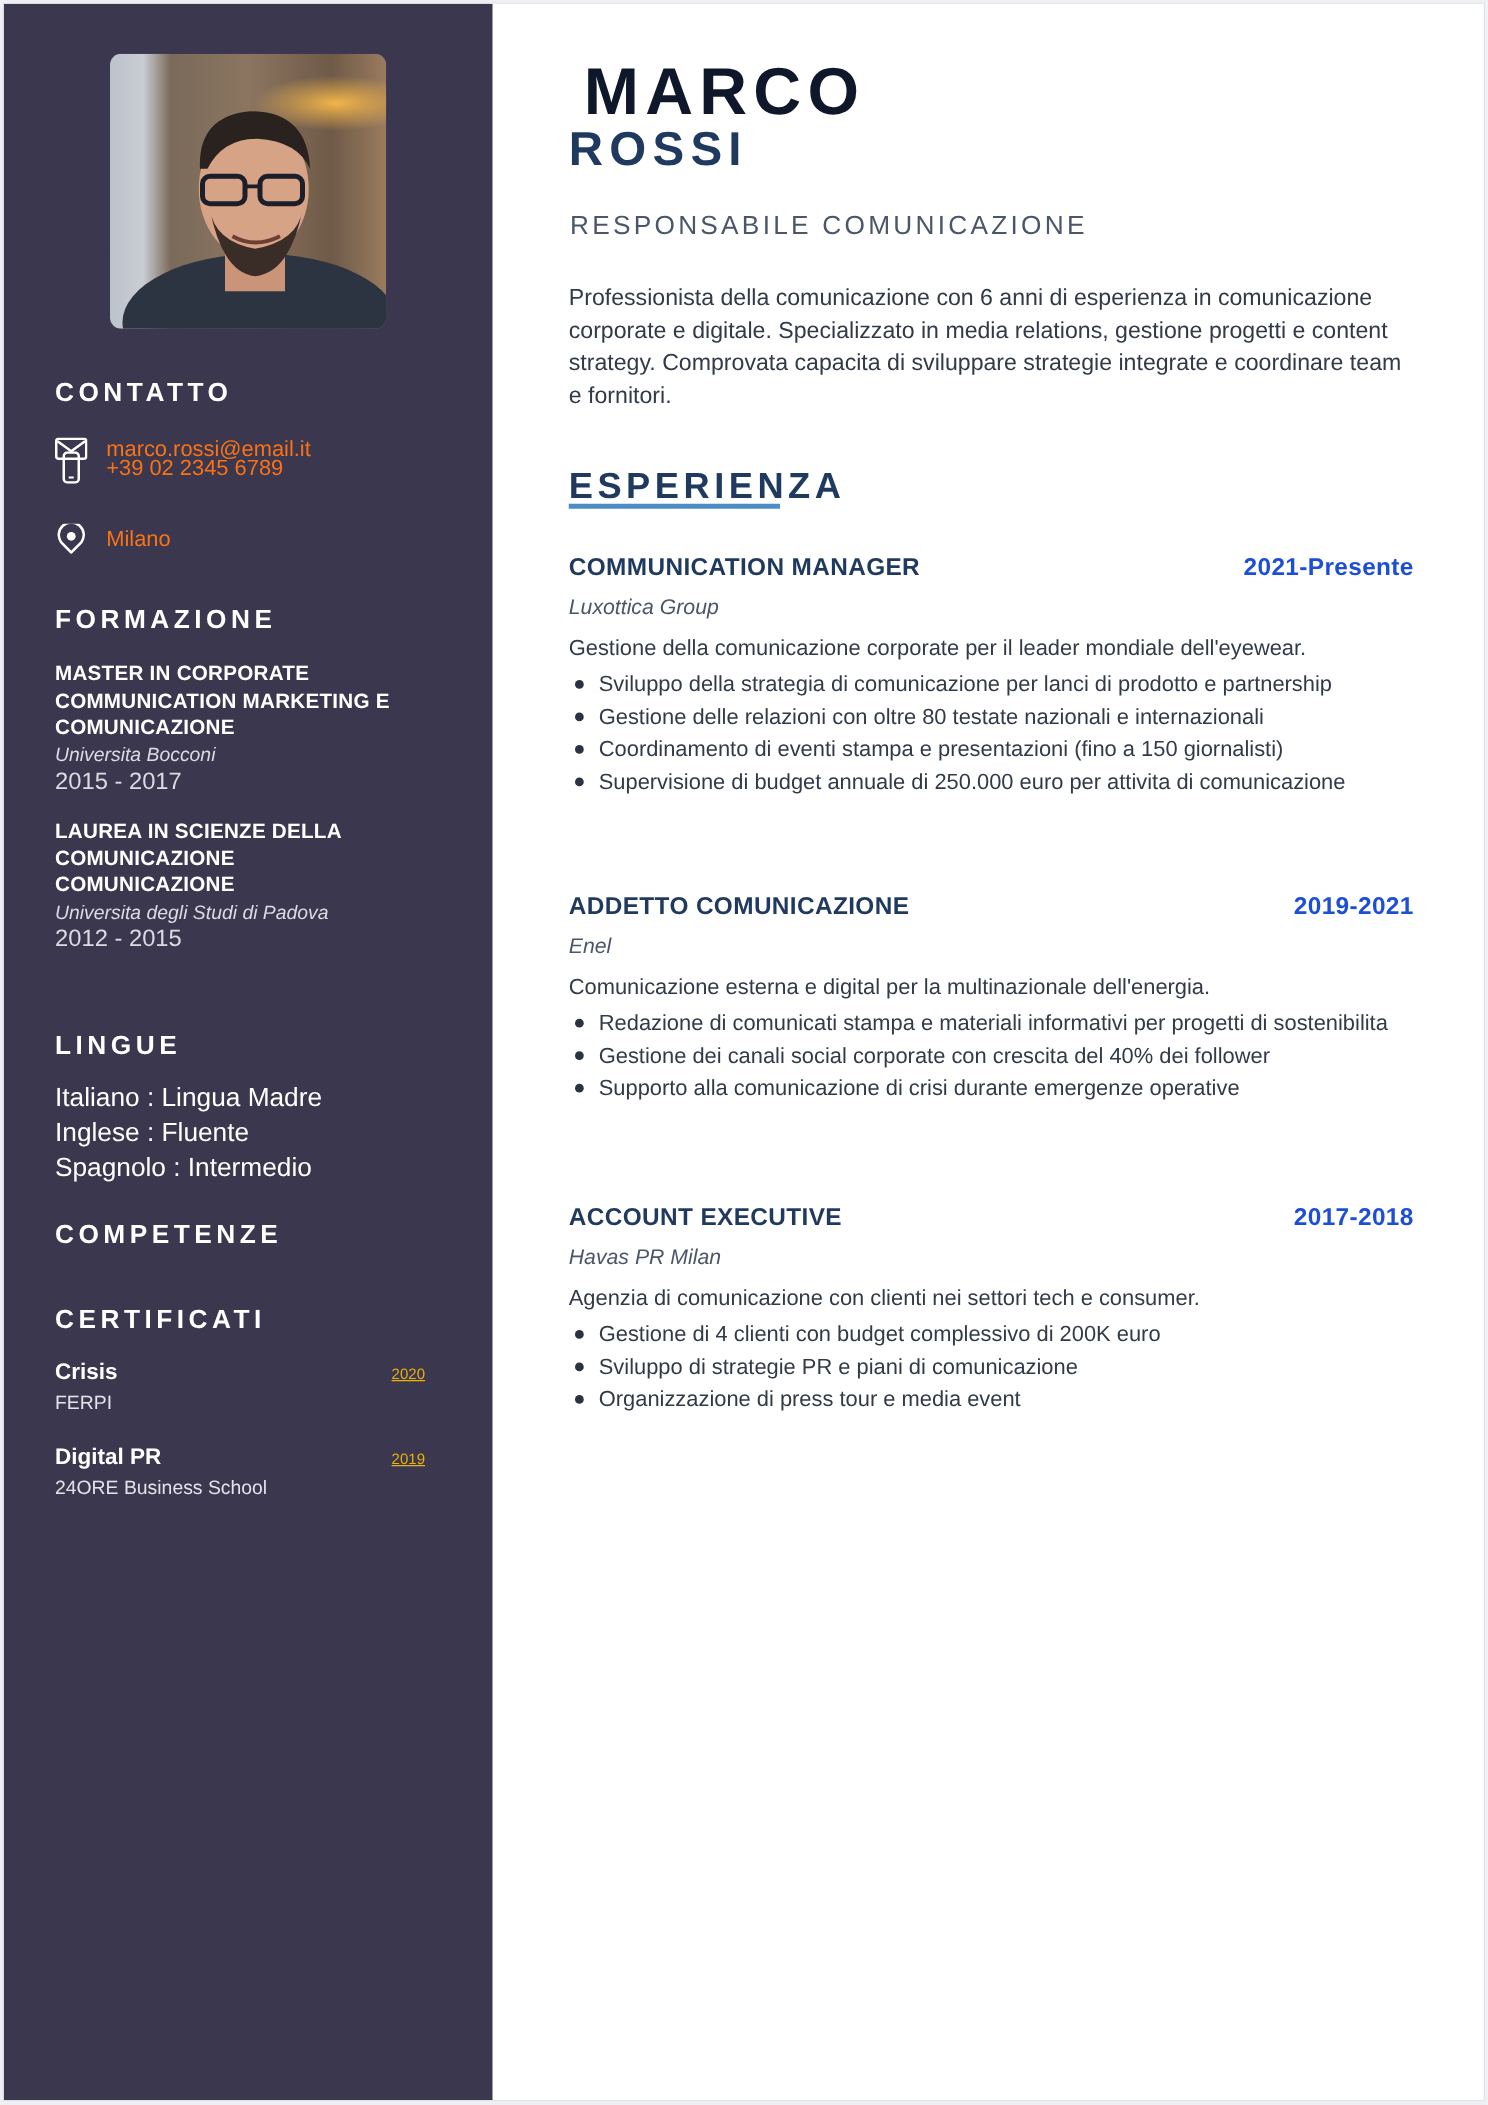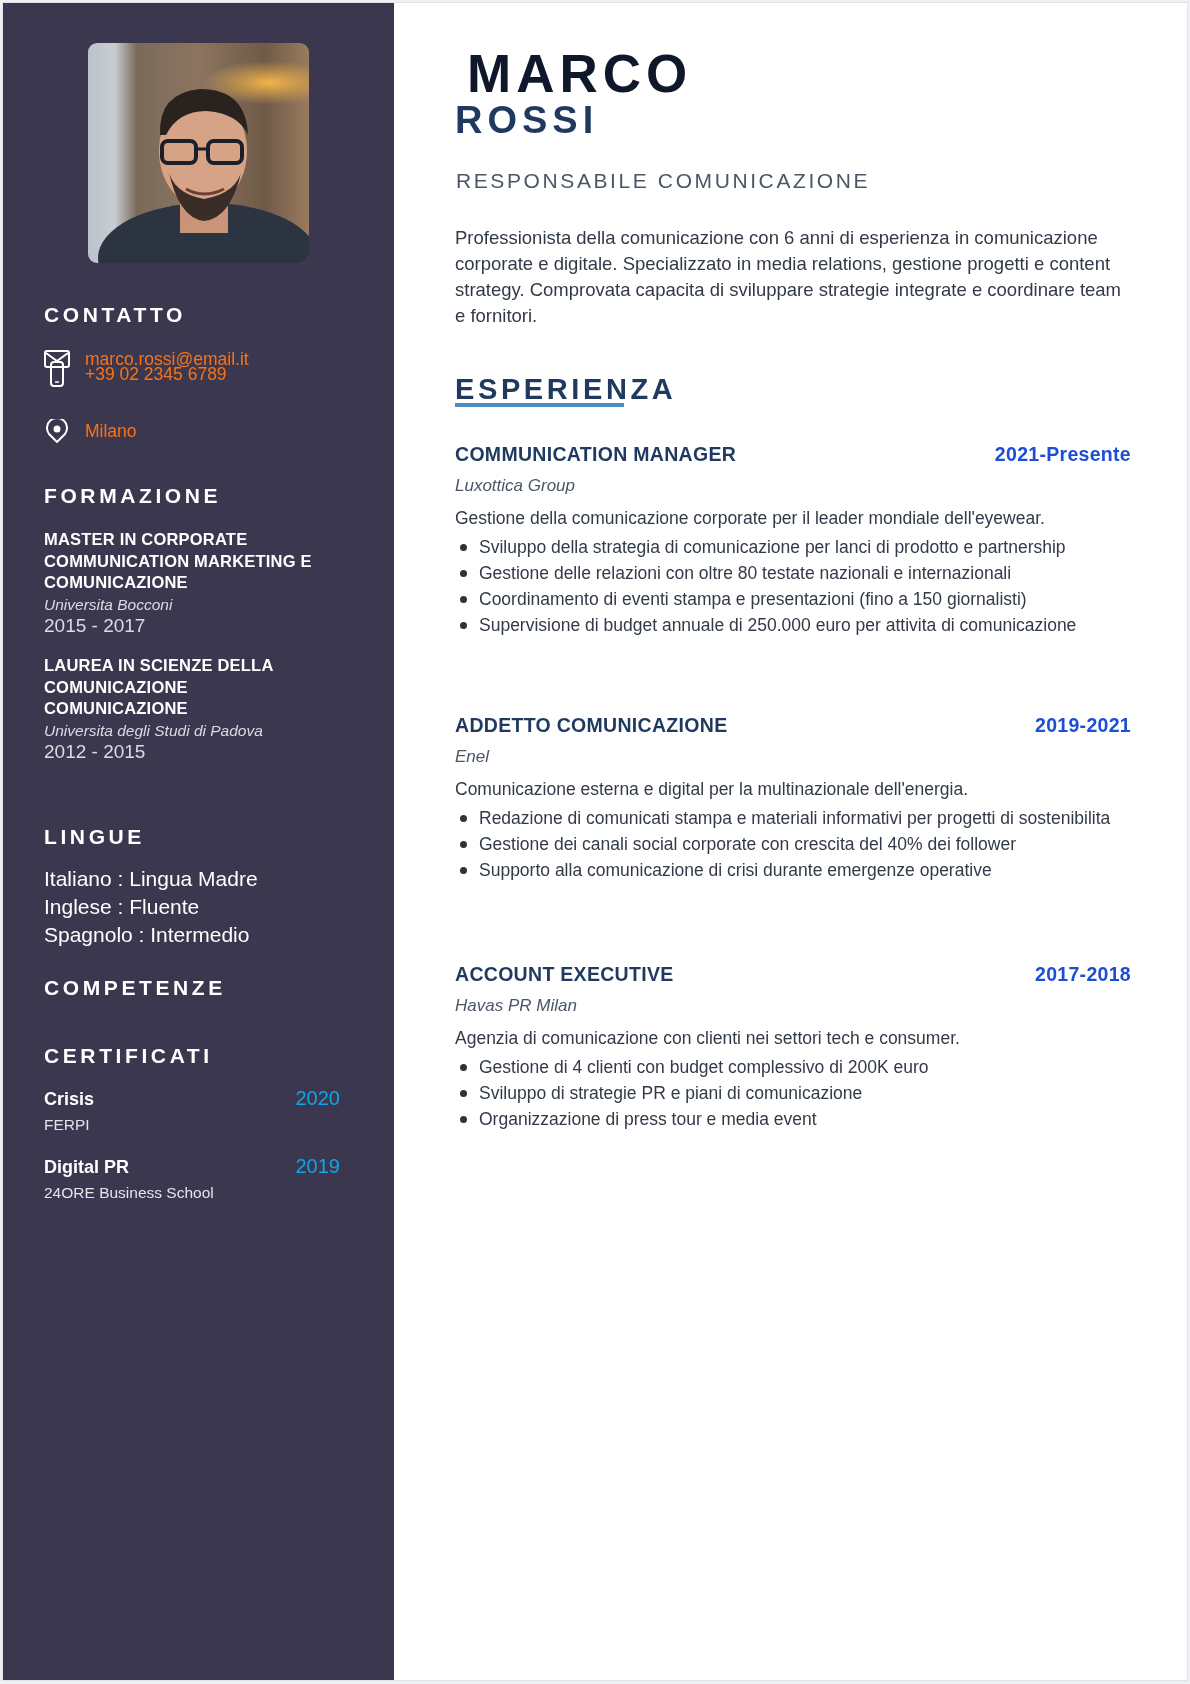--- a/index.html
+++ b/index.html
@@ -15,21 +15,21 @@
   .contact-row { position:absolute; left:41px; display:flex; align-items:center; font-size:17.5px; color:#f97316; }
   .contact-row .ic { width:26px; height:24px; margin-right:15px; display:flex; align-items:center; justify-content:center; }
   .edu { position:absolute; left:41px; width:310px; }
   .edu-title { font-size:16.5px; font-weight:bold; line-height:21.5px; color:#ffffff; letter-spacing:0.2px; }
   .edu-school { font-size:15.5px; font-style:italic; line-height:21.5px; color:#dcdbe3; }
   .edu-years { font-size:19px; line-height:21.5px; color:#dcdbe3; }
   .lang { position:absolute; left:41px; font-size:21px; color:#ffffff; line-height:28px; }
   .cert { position:absolute; left:41px; width:296px; }
   .cert-top { display:flex; justify-content:space-between; align-items:baseline; }
   .cert-name { font-size:18px; font-weight:bold; color:#ffffff; }
-  .cert-year { font-size:20px; color:#0ea5e9; }
+  .cert-year { font-size:12px; color:#eab308;text-decoration:underline; }
   .cert-org { font-size:15.5px; color:#e4e3ea; margin-top:6px; }
 
   .main { position:absolute; left:452px; top:0; width:676px; }
   .first-name { position:absolute; top:40px; left:12px; font-size:53px; letter-spacing:5px; color:#0f172a; font-weight:bold; }
   .last-name { position:absolute; top:96px; left:0; font-size:38px; letter-spacing:5px; color:#1f3a5e; font-weight:bold; }
   .job-title { position:absolute; top:166px; left:1px; font-size:21px; letter-spacing:2.6px; color:#4b5669; }
   .summary { position:absolute; top:222px; left:0; width:676px; font-size:18.5px; line-height:26px; color:#323a48; }
   .sec-title { position:absolute; top:370px; left:0; font-size:29px; font-weight:bold; letter-spacing:3.6px; color:#1f3a5e; }
   .sec-underline { position:absolute; top:400px; left:0; width:169px; height:4px; background:#4b8dc4; }
   .job { position:absolute; left:0; width:676px; }

